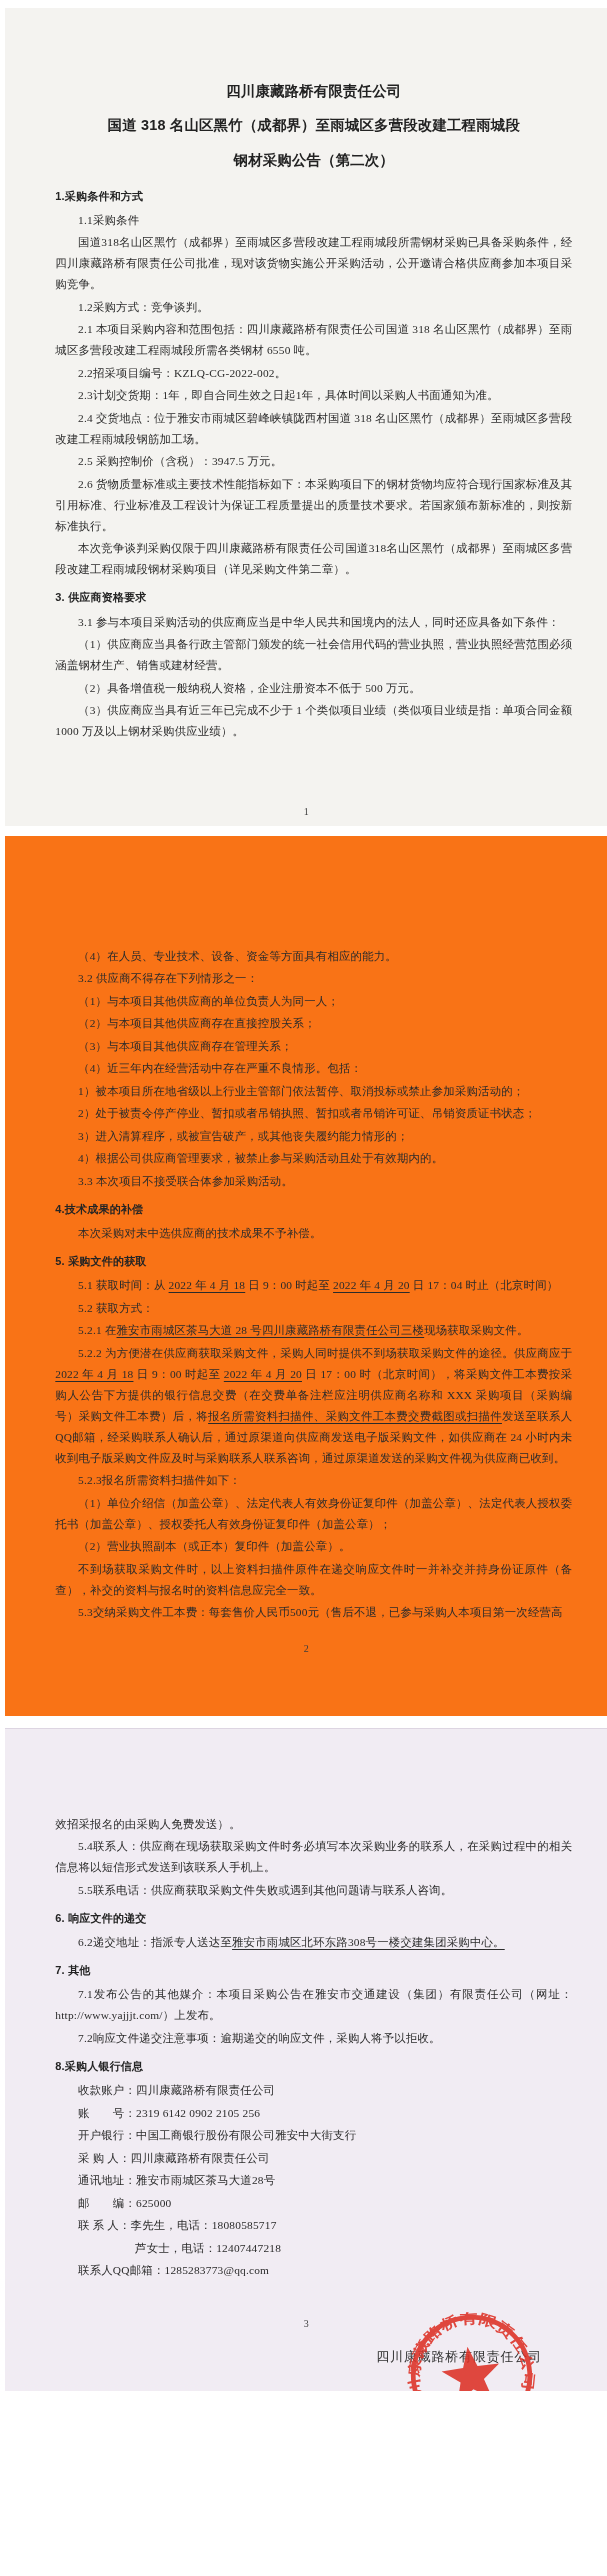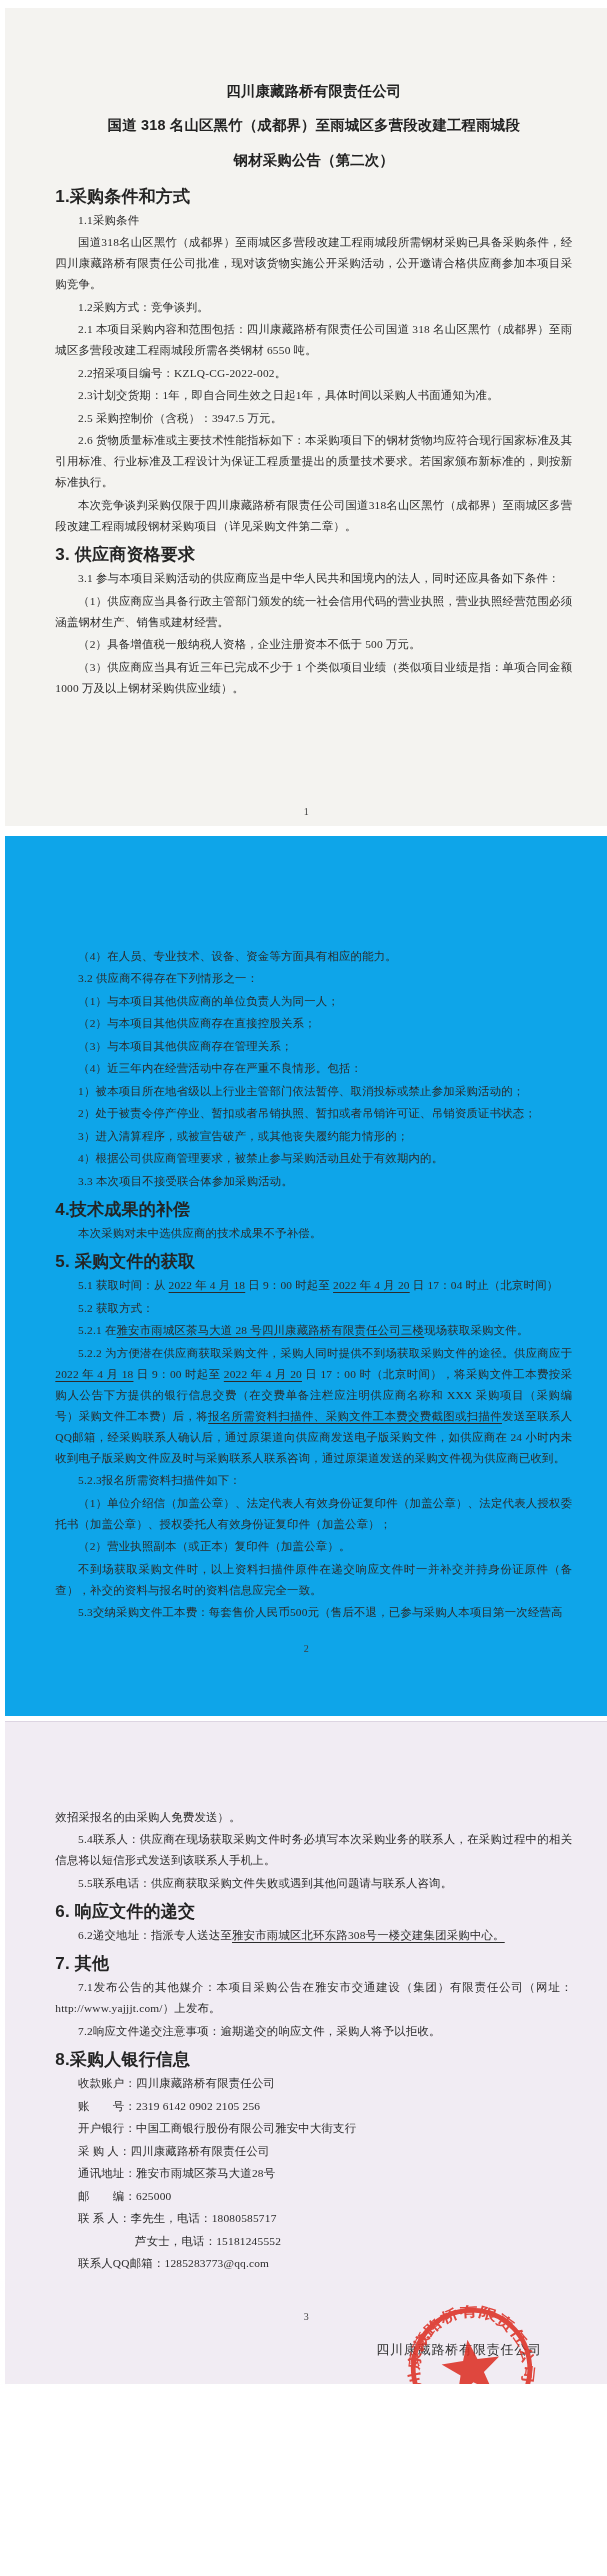--- a/index.html
+++ b/index.html
@@ -6,37 +6,37 @@
   body{
     width:607px;height:2576px;background:#ffffff;overflow:hidden;
     font-family:"Liberation Serif","DejaVu Serif",serif;
   }
   .doc{width:607px;}
   .page{
     position:relative;margin-left:5.3px;width:602px;box-sizing:border-box;
     overflow:hidden;color:#2b2b2b;
   }
   .p1{height:818px;margin-top:7.6px;background:#f4f3f0;}
-  .p2{height:880px;margin-top:10.6px;background:#0ea5e9;}
-  .p3{height:663px;margin-top:5px;background:#f1ecf3;border-top:0.8px solid #ddd5e2;}
+  .p2{height:880px;margin-top:10.6px;background:#f97316;}
+  .p3{height:663px;margin-top:12px;background:#f1ecf3;border-top:0.8px solid #ddd5e2;}
   .content{
     padding:0 35px 0 50px;text-align:justify;font-size:11.4px;line-height:21px;
     letter-spacing:0.2px;
   }
   .p1 .content{padding-top:73px;}
   .p2 .content{padding-top:108px;}
   .p3 .content{padding-top:83px;}
   .blk{margin:1.5px 0;}
   .blk.title{
     text-align:center;font-family:"Liberation Sans","DejaVu Sans",sans-serif;
     font-weight:700;font-size:14.4px;line-height:21px;margin:0 0 13.7px;text-indent:0;color:#222;
   }
   .blk.heading{
     font-family:"Liberation Sans","DejaVu Sans",sans-serif;font-weight:700;
-    font-size:17px;line-height:23px;margin:6px 0 2.3px;text-indent:0;color:#242424;
+    font-size:11px;line-height:23px;margin:6px 0 2.3px;text-indent:0;color:#242424;
   }
   .blk.para{text-indent:2em;}
   .blk.flat{text-indent:0;}
   .blk.sub{text-indent:7em;}
   .blk u{text-decoration:underline;text-underline-offset:3px;text-decoration-thickness:0.8px;}
   .pageno{
     position:absolute;left:0;right:0;text-align:center;font-size:10px;color:#3e3e3e;
   }
   .p1 .pageno{bottom:9px;}
   .p2 .pageno{bottom:62px;}
@@ -64,20 +64,21 @@
         <div class="blk title"><span>四川康藏路桥有限责任公司</span></div>
         <div class="blk title"><span>国道 318 名山区黑竹（成都界）至雨城区多营段改建工程雨城段</span></div>
         <div class="blk title"><span>钢材采购公告（第二次）</span></div>
         <div class="blk heading"><span>1.采购条件和方式</span></div>
         <div class="blk para"><span>1.1采购条件</span></div>
         <div class="blk para"><span>国道318名山区黑竹（成都界）至雨城区多营段改建工程雨城段所需钢材采购已具备采购条件，经四川康藏路桥有限责任公司批准，现对该货物实施公开采购活动，公开邀请合格供应商参加本项目采购竞争。</span></div>
         <div class="blk para"><span>1.2采购方式：竞争谈判。</span></div>
         <div class="blk para"><span>2.1 本项目采购内容和范围包括：四川康藏路桥有限责任公司国道 318 名山区黑竹（成都界）至雨城区多营段改建工程雨城段所需各类钢材 6550 吨。</span></div>
         <div class="blk para"><span>2.2招采项目编号：KZLQ-CG-2022-002。</span></div>
         <div class="blk para"><span>2.3计划交货期：1年，即自合同生效之日起1年，具体时间以采购人书面通知为准。</span></div>
+        <div class="blk para"><span>2.4 交货地点：位于雅安市雨城区碧峰峡镇陇西村国道 318 名山区黑竹（成都界）至雨城区多营段改建工程雨城段钢筋加工场。</span></div>
         <div class="blk para"><span>2.5 采购控制价（含税）：3947.5 万元。</span></div>
         <div class="blk para"><span>2.6 货物质量标准或主要技术性能指标如下：本采购项目下的钢材货物均应符合现行国家标准及其引用标准、行业标准及工程设计为保证工程质量提出的质量技术要求。若国家颁布新标准的，则按新标准执行。</span></div>
         <div class="blk para"><span>本次竞争谈判采购仅限于四川康藏路桥有限责任公司国道318名山区黑竹（成都界）至雨城区多营段改建工程雨城段钢材采购项目（详见采购文件第二章）。</span></div>
         <div class="blk heading"><span>3. 供应商资格要求</span></div>
         <div class="blk para"><span>3.1 参与本项目采购活动的供应商应当是中华人民共和国境内的法人，同时还应具备如下条件：</span></div>
         <div class="blk para"><span>（1）供应商应当具备行政主管部门颁发的统一社会信用代码的营业执照，营业执照经营范围必须涵盖钢材生产、销售或建材经营。</span></div>
         <div class="blk para"><span>（2）具备增值税一般纳税人资格，企业注册资本不低于 500 万元。</span></div>
         <div class="blk para"><span>（3）供应商应当具有近三年已完成不少于 1 个类似项目业绩（类似项目业绩是指：单项合同金额 1000 万及以上钢材采购供应业绩）。</span></div>
       </div>
     <div class="pageno">1</div>
@@ -123,21 +124,21 @@
         <div class="blk para"><span>7.1发布公告的其他媒介：本项目采购公告在雅安市交通建设（集团）有限责任公司（网址：http://www.yajjjt.com/）上发布。</span></div>
         <div class="blk para"><span>7.2响应文件递交注意事项：逾期递交的响应文件，采购人将予以拒收。</span></div>
         <div class="blk heading"><span>8.采购人银行信息</span></div>
         <div class="blk para"><span>收款账户：四川康藏路桥有限责任公司</span></div>
         <div class="blk para"><span>账　　号：2319 6142 0902 2105 256</span></div>
         <div class="blk para"><span>开户银行：中国工商银行股份有限公司雅安中大街支行</span></div>
         <div class="blk para"><span>采 购 人：四川康藏路桥有限责任公司</span></div>
         <div class="blk para"><span>通讯地址：雅安市雨城区茶马大道28号</span></div>
         <div class="blk para"><span>邮　　编：625000</span></div>
         <div class="blk para"><span>联 系 人：李先生，电话：18080585717</span></div>
-        <div class="blk sub"><span>芦女士，电话：15181245552</span></div>
+        <div class="blk sub"><span>芦女士，电话：12407447218</span></div>
         <div class="blk para"><span>联系人QQ邮箱：1285283773@qq.com</span></div>
       </div>
 
     <div class="stamp">
       <div class="stamp-company">四川康藏路桥有限责任公司</div>
       <div class="stamp-date">2022 年 4 月 15 日</div>
       <svg class="seal" viewBox="0 0 180 180">
         <defs>
           <path id="sealTopArc" d="M 30 130 A 72 72 0 1 1 150 130" fill="none"></path>
           <path id="sealBottomArc" d="M 50 146 A 56 56 0 0 0 130 146" fill="none"></path>

